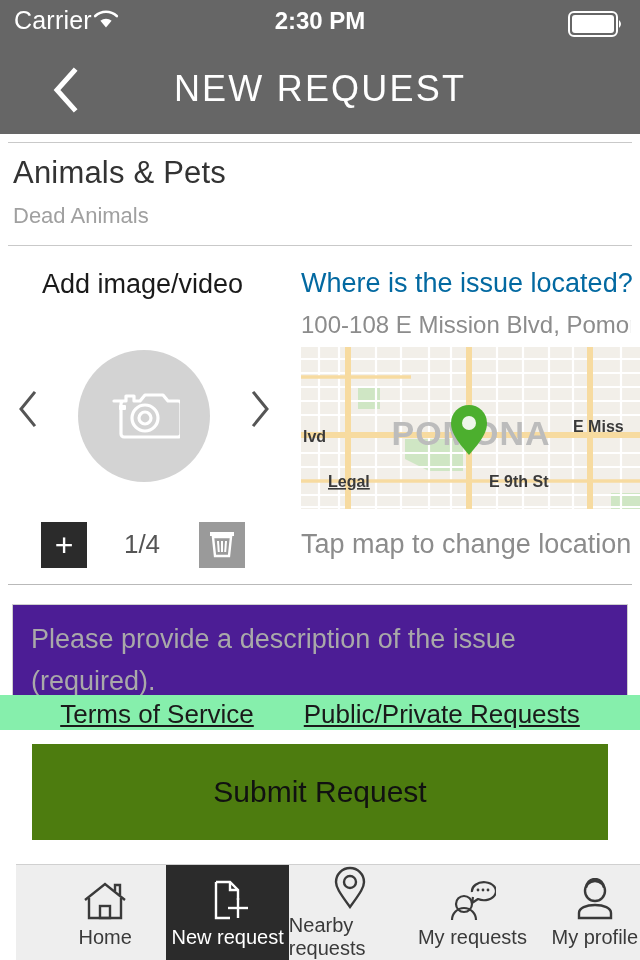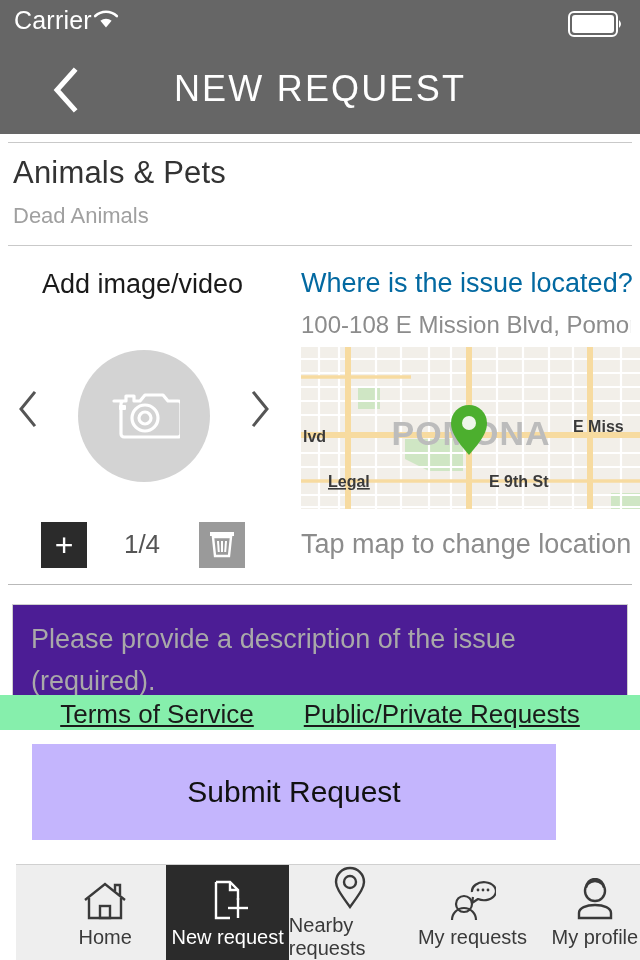--- a/index.html
+++ b/index.html
@@ -119,22 +119,22 @@
     position:absolute; left:0; top:695px; width:640px;
     display:flex; justify-content:center; gap:50px;
     background:#86efac; padding-top:4px;
   }
   .links a {
     font-size:26px; color:#1a1a1a; text-decoration:underline; cursor:pointer;
   }
 
   
   .submit {
-    position:absolute; left:32px; top:744px; width:524px; height:96px;
-    background:#c4b5fd; border:none;
+    position:absolute; left:32px; top:744px; width:576px; height:96px;
+    background:#4d7c0f; border:none;
     font-size:30px; color:#111; font-family:"Liberation Sans", sans-serif;
     cursor:pointer;
   }
 
   
   .tabbar {
     position:absolute; left:16px; top:864px; width:640px; height:96px;
     background:#eeeeee; border-top:1px solid #d0d0d0;
     display:flex;
     padding-left:28px;
@@ -155,20 +155,21 @@
   <div class="statusbar">
     <div class="sb-left">
       <span class="sb-carrier">Carrier</span>
       <span>
         <svg width="28" height="22" viewBox="0 0 28 22">
           <path d="M14 19.5 L8.4 12.8 A9 9 0 0 1 19.6 12.8 Z" fill="#ffffff"></path>
           <path d="M3.2 8.0 A16 16 0 0 1 24.8 8.0" stroke="#ffffff" stroke-width="2.6" fill="none" stroke-linecap="round"></path>
         </svg>
       </span>
     </div>
+    <div class="sb-time">2:30 PM</div>
     <div class="sb-right">
       <svg width="56" height="26" viewBox="0 0 56 26">
         <rect x="1" y="1" width="48" height="24" rx="5" ry="5" fill="none" stroke="#ffffff" stroke-width="2"></rect>
         <rect x="4" y="4" width="42" height="18" rx="3" ry="3" fill="#ffffff"></rect>
         <path d="M51 9 q4 4 0 8 Z" fill="#ffffff"></path>
       </svg>
     </div>
   </div>
 
   <div class="navheader">

